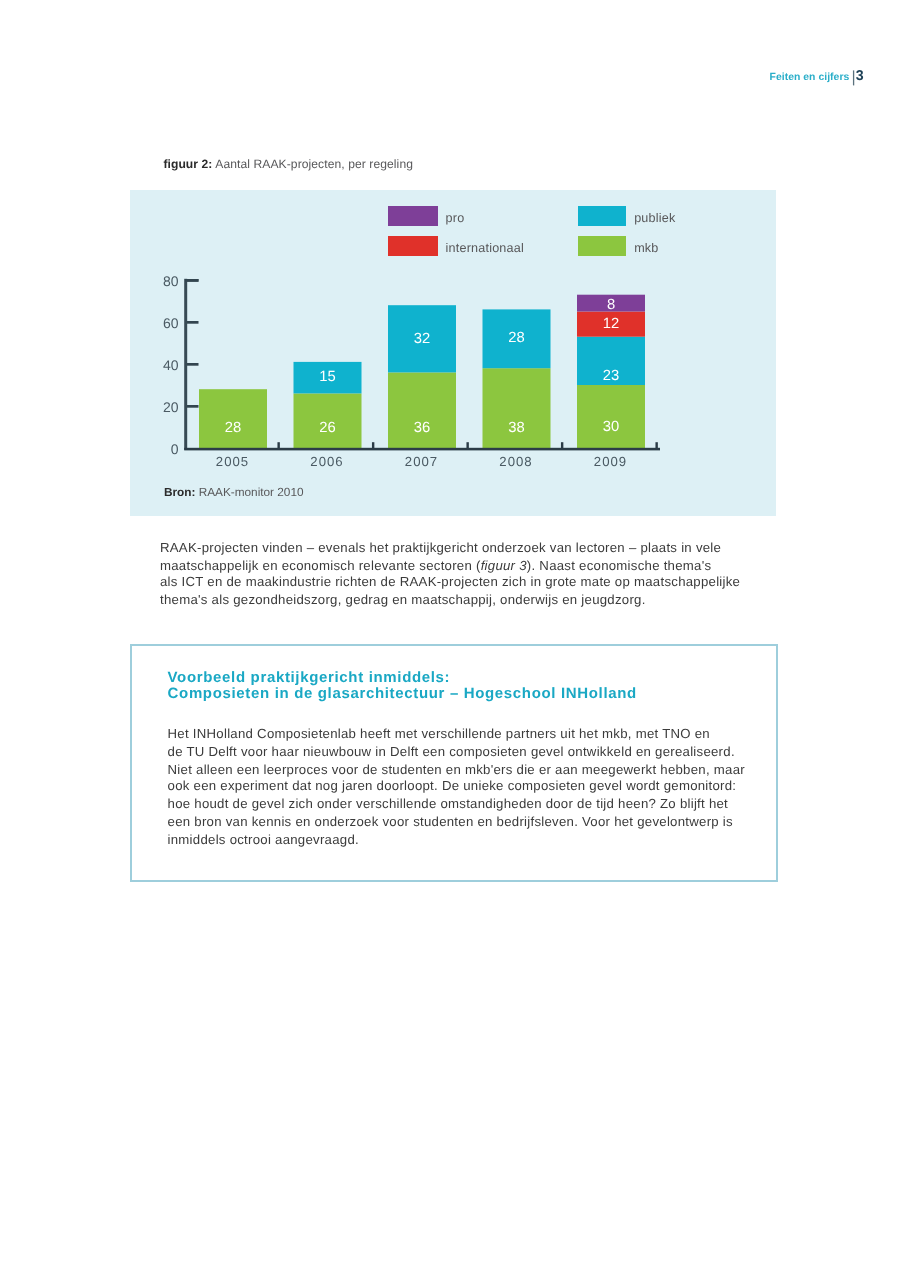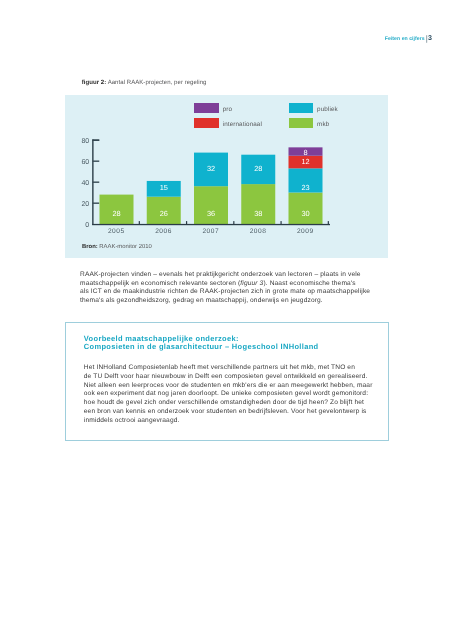--- a/index.html
+++ b/index.html
@@ -100,21 +100,21 @@
   </div>
   <div class="src"><b>Bron:</b> <span>RAAK-monitor 2010</span></div>
   <div class="para">
       <div>RAAK-projecten vinden – evenals het praktijkgericht onderzoek van lectoren – plaats in vele</div>
       <div>maatschappelijk en economisch relevante sectoren (<i>figuur 3</i>). Naast economische thema's</div>
       <div>als ICT en de maakindustrie richten de RAAK-projecten zich in grote mate op maatschappelijke</div>
       <div>thema's als gezondheidszorg, gedrag en maatschappij, onderwijs en jeugdzorg.</div>
     </div>
   <div class="callout">
     <div class="co-title">
-      <div>Voorbeeld maatschappelijke onderzoek:</div>
+      <div>Voorbeeld praktijkgericht inmiddels:</div>
       <div>Composieten in de glasarchitectuur – Hogeschool INHolland</div>
     </div>
     <div class="co-body">
         <div>Het INHolland Composietenlab heeft met verschillende partners uit het mkb, met TNO en</div>
         <div>de TU Delft voor haar nieuwbouw in Delft een composieten gevel ontwikkeld en gerealiseerd.</div>
         <div>Niet alleen een leerproces voor de studenten en mkb'ers die er aan meegewerkt hebben, maar</div>
         <div>ook een experiment dat nog jaren doorloopt. De unieke composieten gevel wordt gemonitord:</div>
         <div>hoe houdt de gevel zich onder verschillende omstandigheden door de tijd heen? Zo blijft het</div>
         <div>een bron van kennis en onderzoek voor studenten en bedrijfsleven. Voor het gevelontwerp is</div>
         <div>inmiddels octrooi aangevraagd.</div>

